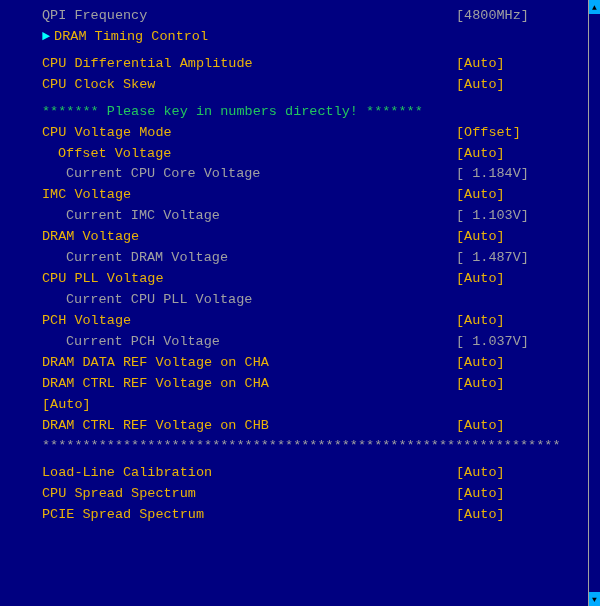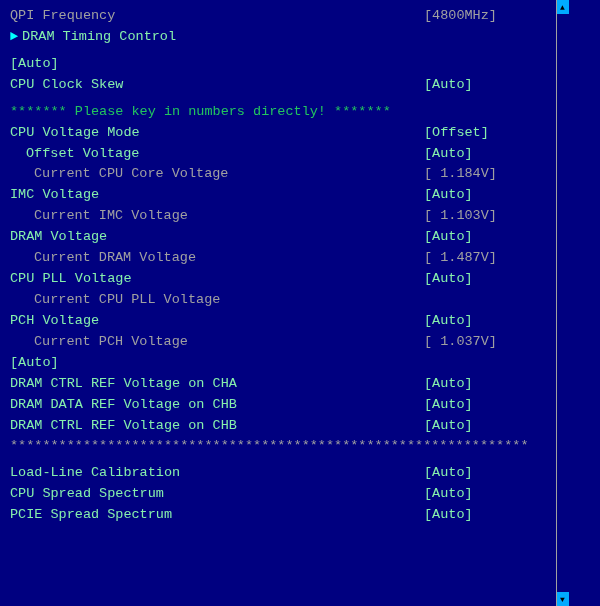--- a/index.html
+++ b/index.html
@@ -18,40 +18,41 @@
       position: relative;
     }
 
     .bios-container {
       width: 568px;
       height: 606px;
       background-color: #000080;
       color: #c0c0c0;
       padding: 6px 10px;
       position: relative;
+      margin-left: 32px;
     }
 
     .row {
       display: flex;
       justify-content: space-between;
       align-items: center;
       line-height: 1.55;
       white-space: nowrap;
     }
 
     .row .label {
       flex: 1;
     }
 
     .row .value {
       min-width: 120px;
       text-align: left;
     }
 
-    .cyan { color: #86efac; }
+    .cyan { color: #eab308; }
     .white { color: #22c55e; }
     .gray { color: #a0a0a0; }
 
     .separator {
       color: #ffffff;
       line-height: 1.55;
       letter-spacing: 0px;
     }
 
     .arrow-item {
@@ -120,20 +121,21 @@
   <div class="row">
         <span class="label gray">QPI Frequency</span>
         <span class="value gray">[4800MHz]</span>
       </div>
       <div class="row arrow-item">
         <span class="arrow">► </span>
         <span class="label cyan">DRAM Timing Control</span>
       </div>
       <div style="height: 6px;"></div>
       <div class="row">
+        <span class="label cyan">CPU Differential Amplitude</span>
         <span class="value cyan">[Auto]</span>
       </div>
       <div class="row">
         <span class="label cyan">CPU Clock Skew</span>
         <span class="value cyan">[Auto]</span>
       </div>
       <div style="height: 6px;"></div>
       <div class="separator" style="line-height: 1.55;"><span class="white">******* Please key in numbers directly! *******</span></div>
       <div class="row">
         <span class="label cyan">CPU Voltage Mode</span>
@@ -172,28 +174,28 @@
       </div>
       <div class="row">
         <span class="label cyan">PCH Voltage</span>
         <span class="value cyan">[Auto]</span>
       </div>
       <div class="row">
         <span class="label gray" style="padding-left: 24px;">Current PCH Voltage</span>
         <span class="value gray">[ 1.037V]</span>
       </div>
       <div class="row">
+        <span class="label cyan">DRAM DATA REF Voltage on CHA</span>
         <span class="value cyan">[Auto]</span>
       </div>
       <div class="row">
         <span class="label cyan">DRAM CTRL REF Voltage on CHA</span>
         <span class="value cyan">[Auto]</span>
       </div>
       <div class="row">
-        <span class="label cyan">DRAM DATA REF Voltage on CHB</span>
         <span class="value cyan">[Auto]</span>
       </div>
       <div class="row">
         <span class="label cyan">DRAM CTRL REF Voltage on CHB</span>
         <span class="value cyan">[Auto]</span>
       </div>
       <div class="separator" style="line-height: 1.55;"><span class="gray">****************************************************************</span></div>
       <div style="height: 6px;"></div>
       <div class="row">
         <span class="label cyan">Load-Line Calibration</span>

